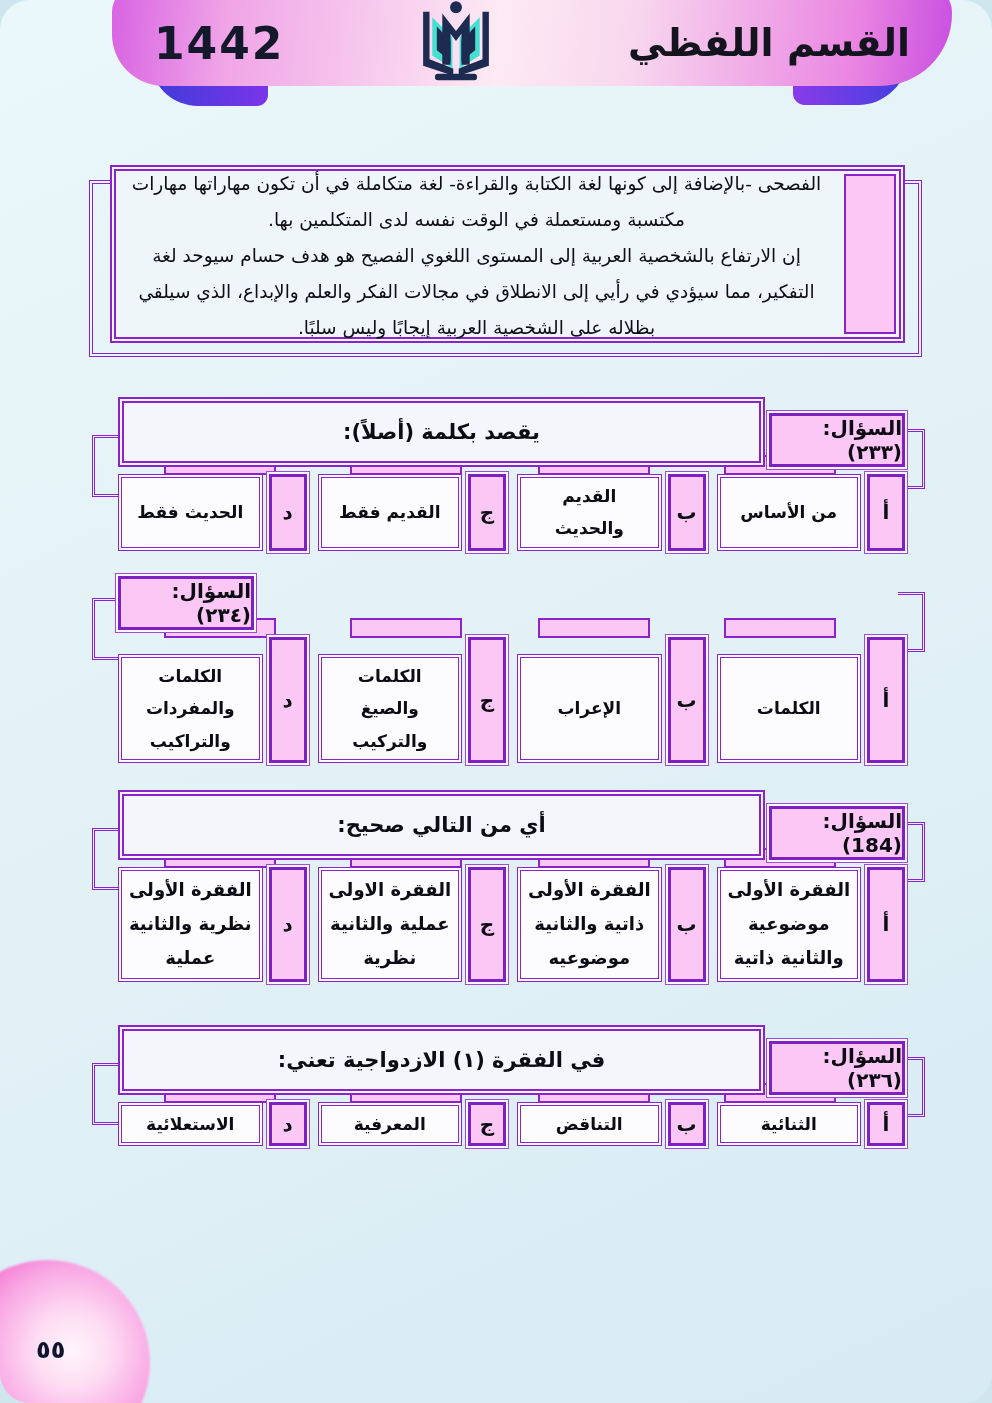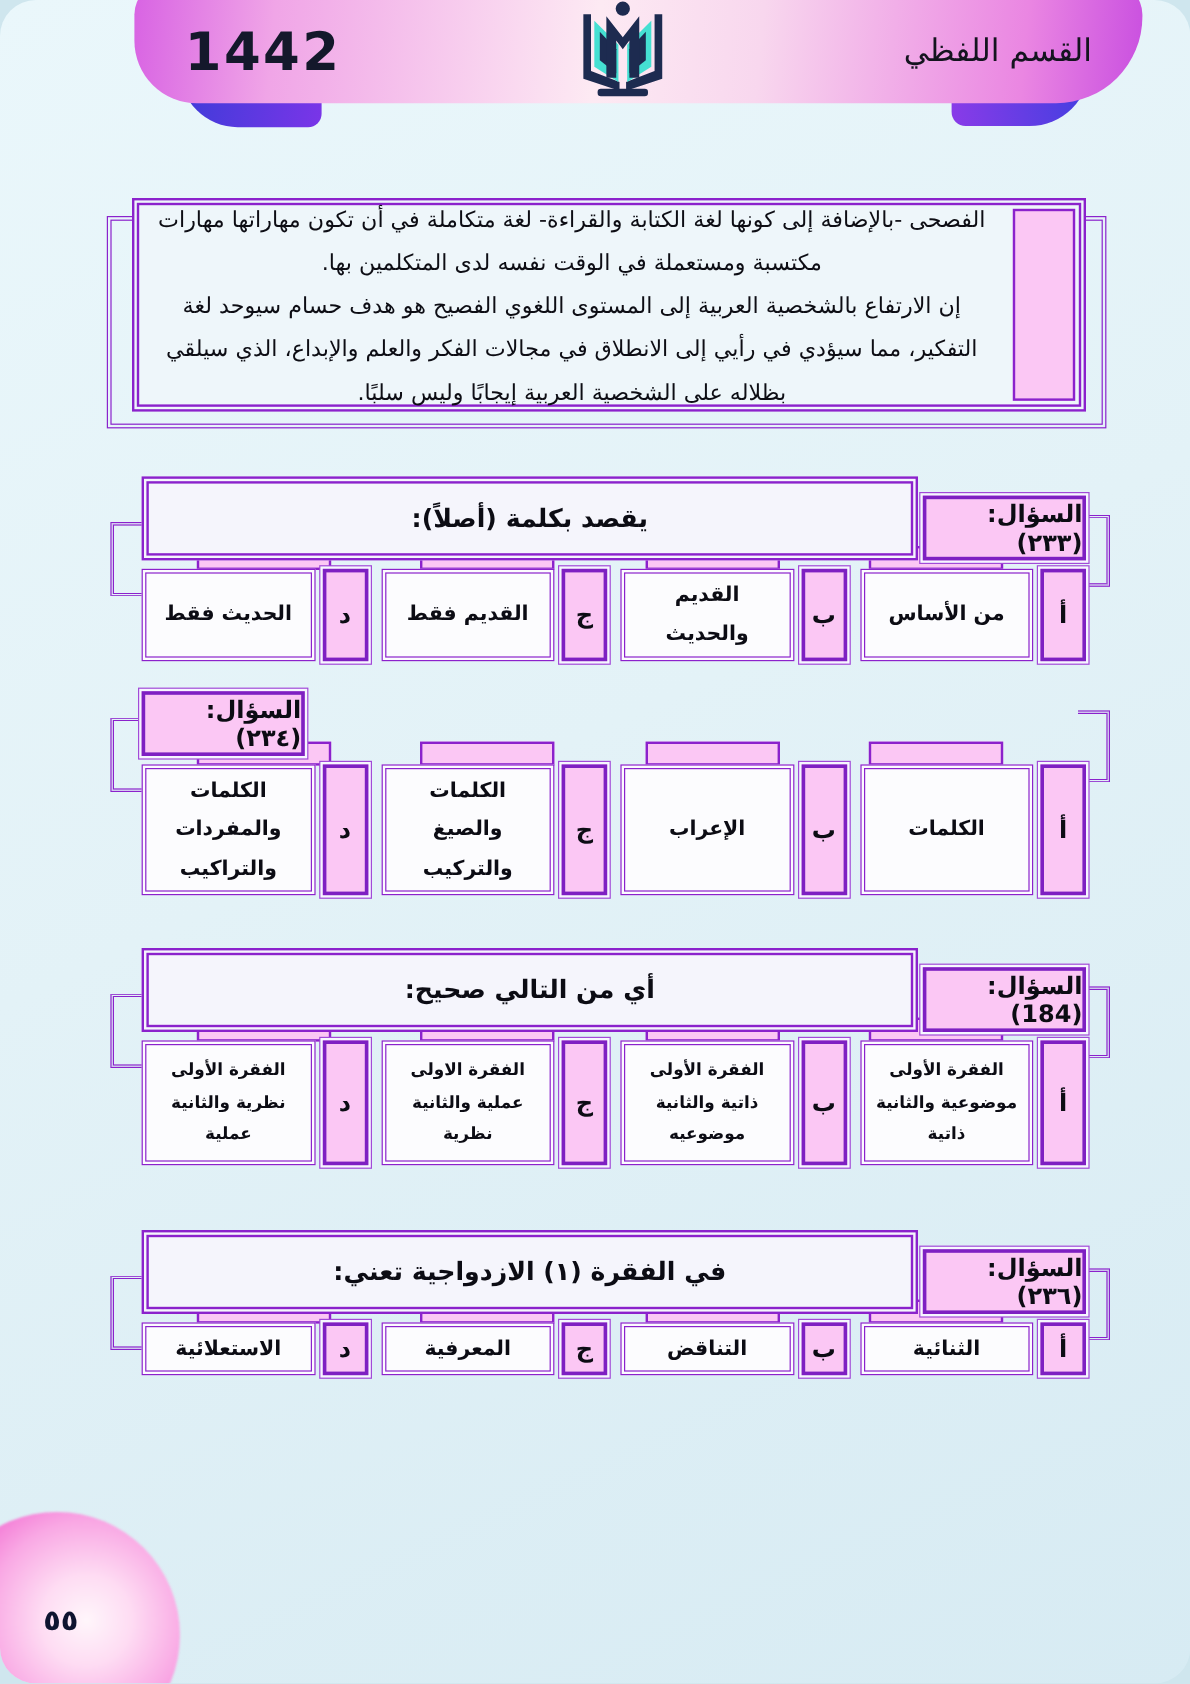--- a/index.html
+++ b/index.html
@@ -19,21 +19,21 @@
   .ribbon-right { left:793px; top:55px; width:115px; height:50px;
     background:linear-gradient(80deg,#8a3be8,#3f3fe0); border-radius:0 0 60px 14px; }
   .banner {
     position:absolute; z-index:2; left:112px; top:-14px; width:840px; height:100px;
     border-radius:26px 26px 72px 52px;
     background:linear-gradient(95deg,#d863e3 0%,#f0a5e7 14%,#fdeaf3 46%,#f8d7ee 62%,#ea86e2 88%,#c94fe0 100%);
     display:flex; align-items:center; justify-content:space-between;
     padding:14px 42px 0 42px;
   }
   .banner-year { font-size:44px; font-weight:bold; letter-spacing:2px; color:#14182b; }
-  .banner-title { font-size:26px; font-weight:normal; color:#14141f; direction:rtl;text-align:right; }
+  .banner-title { font-size:38px; font-weight:bold; color:#14141f; direction:rtl;text-align:right; }
   .banner-logo { width:92px; height:84px; margin-top:-4px; }
 
   
   .passage-wrap { position:absolute; left:110px; top:165px; width:795px; height:178px; z-index:2; }
   .passage-shadow { position:absolute; left:-21px; top:15px; right:-17px; bottom:-14px;
     border:4px double #8b22cc; }
   .passage-box { position:absolute; inset:0; border:6px double #8b22cc; background:#eef6fa;
     display:flex; z-index:1; }
   .passage-text { flex:1; direction:rtl; text-align:center; font-size:18.5px; line-height:1.95;
     padding:8px 14px 4px 10px; color:#0d0d14; display:flex; flex-direction:column; justify-content:center; }
@@ -66,22 +66,22 @@
     display:flex; direction:rtl; gap:11px; }
   .option { flex:1; display:flex; gap:6px; }
   .letter-box { width:38px; background:#fbc7f4; border:3px solid #7e20c2;
     box-shadow:0 0 0 2px #f6f7ff,0 0 0 3px #a24ad8;
     display:flex; align-items:center; justify-content:center;
     font-size:20px; font-weight:bold; color:#0c0c14; }
   .text-box { flex:1; background:#fcfcfe; border:4px double #8b22cc;
     display:flex; align-items:center; justify-content:center;
     text-align:center; font-size:17px; font-weight:bold; color:#0c0c14;
     line-height:1.9; min-height:38px; padding:2px 6px; direction:rtl; }
-  .q2 .text-box { min-height:102px; }
-  .q3 .text-box { min-height:104px; font-size:14px; }
+  .q2 .text-box { min-height:102px;margin-top:17px; }
+  .q3 .text-box { min-height:104px; font-size:18px; }
 
   
   .sphere { position:absolute; left:-55px; top:1260px; width:205px; height:205px; border-radius:50%;
     background:radial-gradient(circle at 62% 44%,#fff6fb 0%,#fedcf3 22%,#f9a8e4 48%,#f162ce 74%,#ea2fbd 100%);
     filter:blur(1px); z-index:1; }
   .page-num { position:absolute; left:36px; top:1336px; z-index:2;
     font-size:24px; font-weight:bold; color:#0e1430; letter-spacing:2px; }
 </style>
 </head>
 <body>

